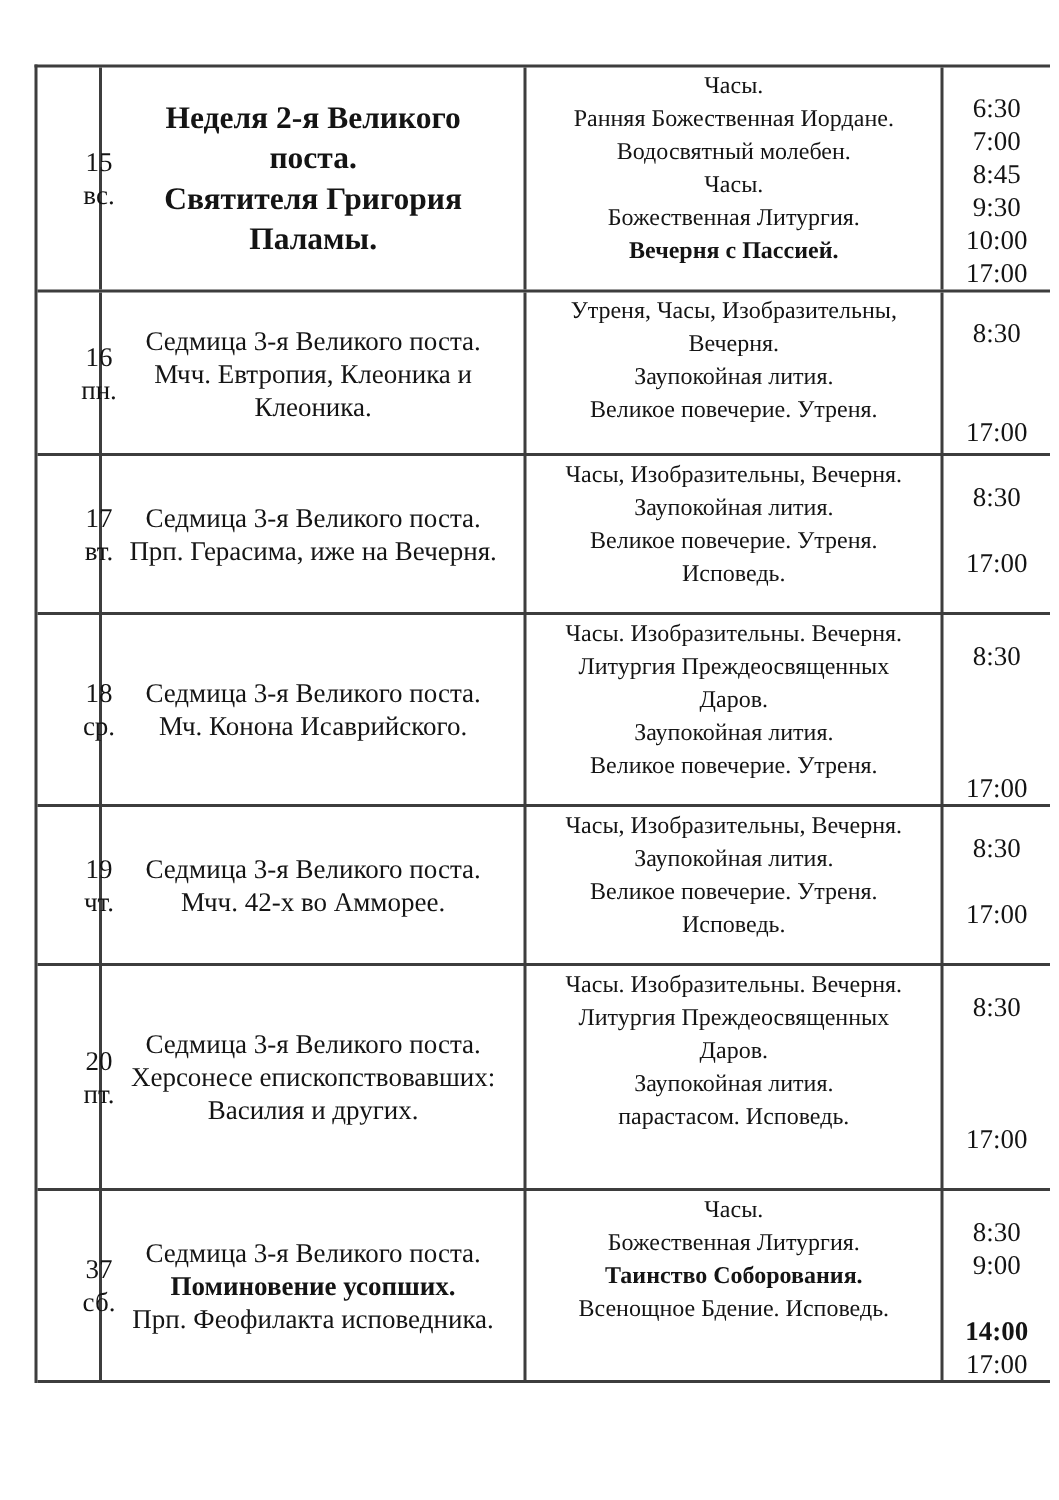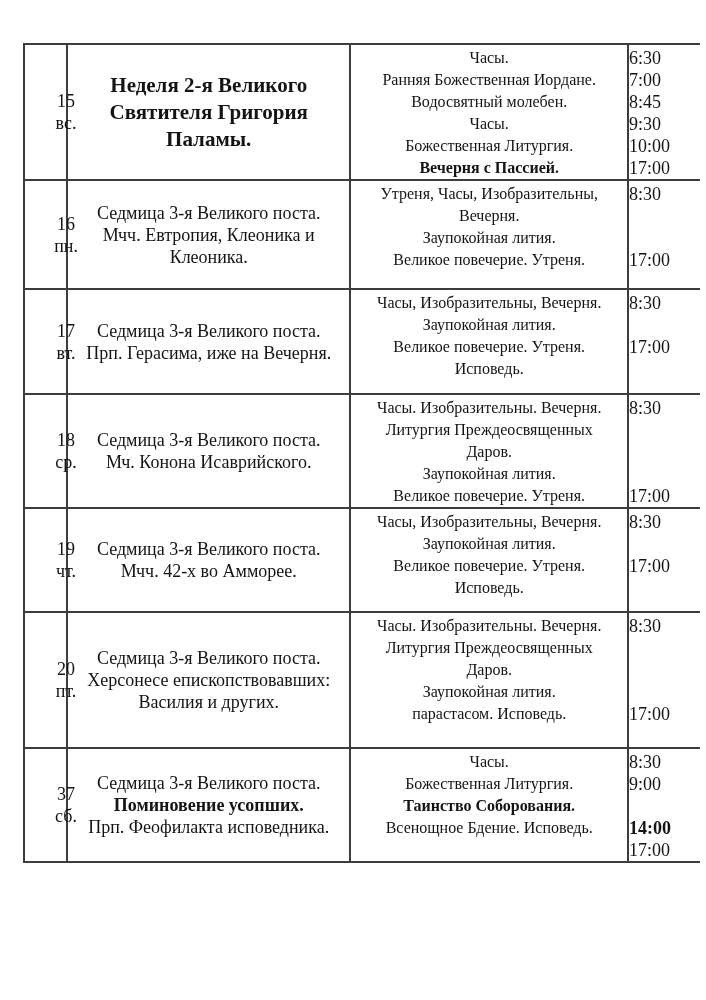--- a/index.html
+++ b/index.html
@@ -58,40 +58,42 @@
   .services{
     width:281px;
     border-right:2px solid var(--border-color);
     text-align:center;
     font-size:16px;
     line-height:22px;
     padding-top:2px;
   }
   .time{
     width:72px;
+    text-align:center;
     font-size:18px;
     line-height:22px;
-    padding-top:2px;
+    padding-top:16px;
   }
   .s-line{min-height:22px;white-space:nowrap;}
   .t-line{height:22px;white-space:nowrap;}
   .desc-line{white-space:nowrap;}
   .b{font-weight:bold;}
 </style>
 </head>
 <body>
 
 <div class="schedule-table">
     <div class="row" style="min-height: 135px;">
       <div class="cell date">
         <div class="date-num">15</div>
         <div class="date-day">вс.</div>
       </div>
       <div class="cell desc large">
         <div class="desc-line b">Неделя 2-я Великого</div>
+        <div class="desc-line b">поста.</div>
         <div class="desc-line b">Святителя Григория</div>
         <div class="desc-line b">Паламы.</div>
       </div>
       <div class="cell services">
         <div class="s-line">Часы.</div>
         <div class="s-line">Ранняя Божественная Иордане.</div>
         <div class="s-line">Водосвятный молебен.</div>
         <div class="s-line">Часы.</div>
         <div class="s-line">Божественная Литургия.</div>
         <div class="s-line b">Вечерня с Пассией.</div>

